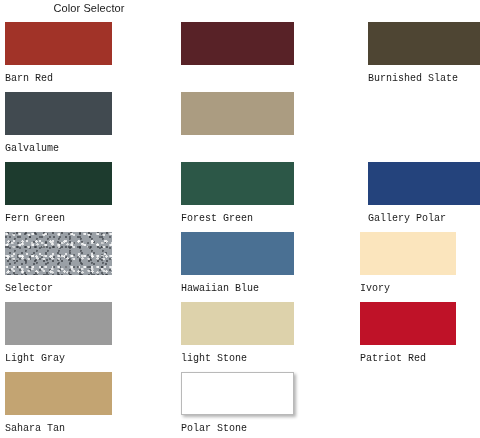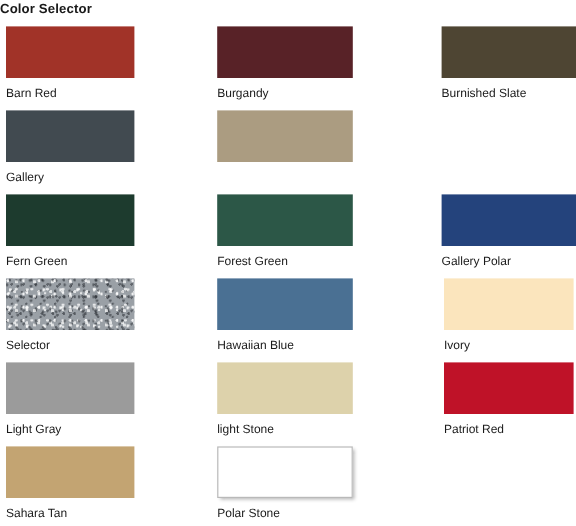--- a/index.html
+++ b/index.html
@@ -21,50 +21,52 @@
     width: 480px;
     height: 438px;
     background: #ffffff;
   }
 
   .page-title {
     position: absolute;
     left: 0;
     top: 2px;
     width: 178px;
+    text-align: center;
     font-size: 11px;
-    font-weight: bold;
+    font-weight: normal;
     letter-spacing: 0.1px;
     color: #1a1a1a;
   }
 
   .swatch-grid {
     position: absolute;
     left: 0;
     top: 22px;
     width: 480px;
   }
 
   .swatch-row {
     display: block;
     position: relative;
     height: 70px;
   }
 
   .swatch-cell {
     position: absolute;
     top: 0;
+    font-family: Liberation Mono, monospace;
   }
 
   .swatch-cell.col-0 { left: 5px;   width: 107px; }
   .swatch-cell.col-1 { left: 181px; width: 113px; }
   .swatch-cell.col-2 { left: 368px; width: 122px; }
 
   
-  .swatch-cell.col-2.flush { left: 370px; width: 108px; }
+  .swatch-cell.col-2.flush { left: 360px; width: 96px; }
 
   .swatch-chip {
     display: block;
     width: 100%;
     height: 43px;
     box-sizing: border-box;
     position: relative;
   }
 
   .swatch-chip.bordered {
@@ -111,31 +113,30 @@
   <div class="page-title">Color Selector</div>
 
   <div class="swatch-grid">
       <div class="swatch-row">
         <div class="swatch-cell col-0">
           <span class="swatch-chip" style="background: rgb(161, 51, 40);"></span>
           <span class="swatch-label">Barn Red</span>
         </div>
         <div class="swatch-cell col-1">
           <span class="swatch-chip" style="background: rgb(88, 34, 39);"></span>
-          <span class="swatch-label">Burgandy</span>
         </div>
         <div class="swatch-cell col-2">
           <span class="swatch-chip" style="background: rgb(78, 69, 51);"></span>
           <span class="swatch-label">Burnished Slate</span>
         </div>
       </div>
       <div class="swatch-row">
         <div class="swatch-cell col-0">
           <span class="swatch-chip" style="background: rgb(65, 74, 80);"></span>
-          <span class="swatch-label">Gallery</span>
+          <span class="swatch-label">Galvalume</span>
         </div>
         <div class="swatch-cell col-1">
           <span class="swatch-chip" style="background: rgb(171, 156, 129);"></span>
         </div>
       </div>
       <div class="swatch-row">
         <div class="swatch-cell col-0">
           <span class="swatch-chip" style="background: rgb(29, 59, 46);"></span>
           <span class="swatch-label">Fern Green</span>
         </div>

